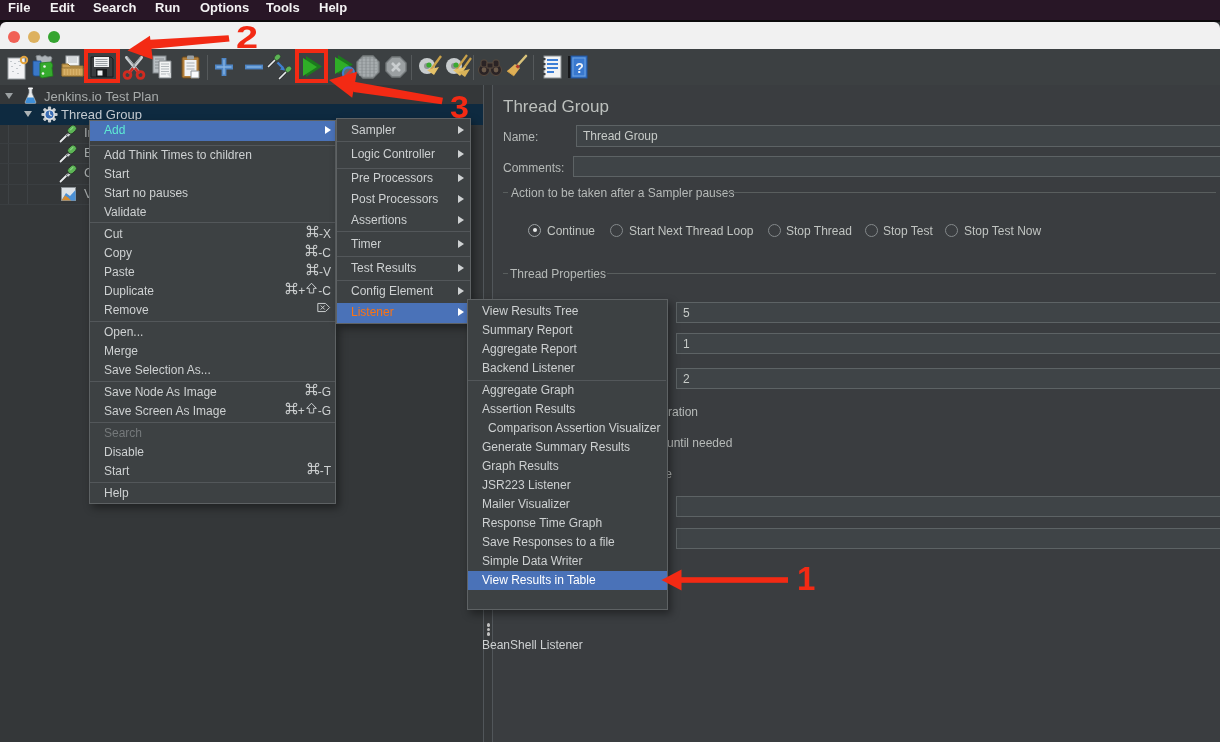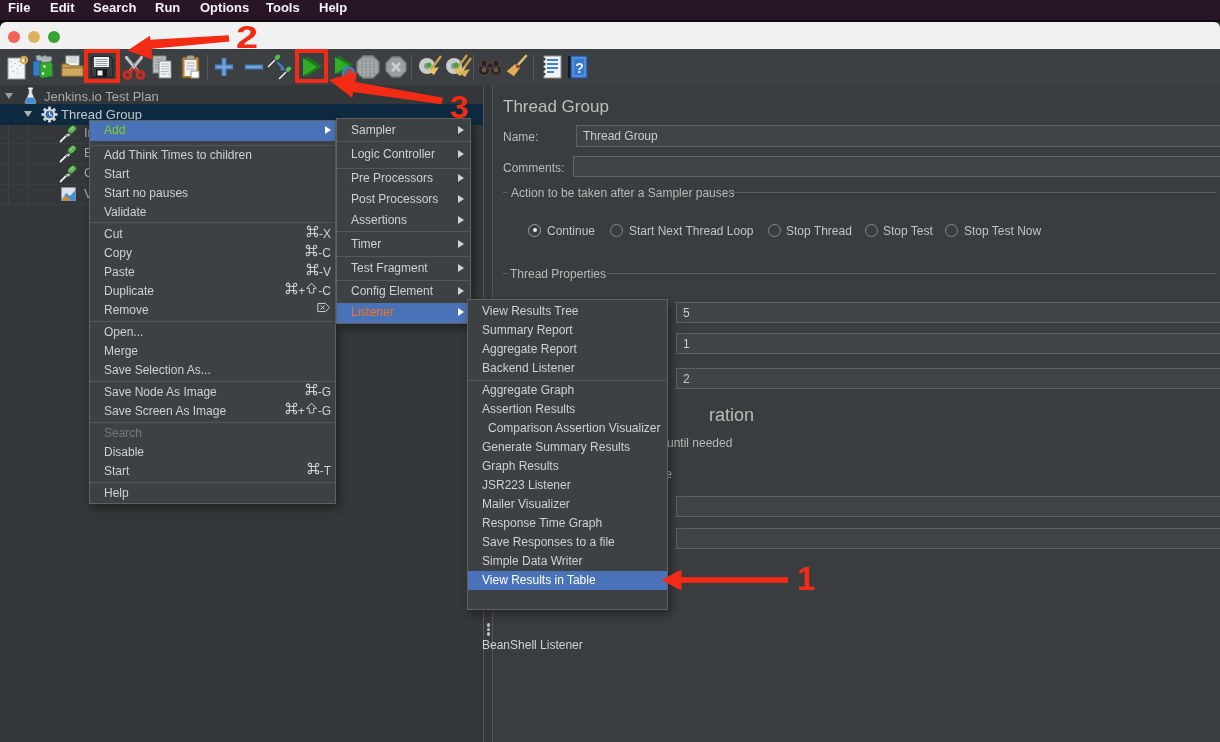--- a/index.html
+++ b/index.html
@@ -343,31 +343,31 @@
     <div class="radio" style="left:864.5px;top:223.5px;"></div>
     <div class="lbl" style="left:883px;top:224px;color:#c0c4c1;">Stop Test</div>
     <div class="radio" style="left:945px;top:223.5px;"></div>
     <div class="lbl" style="left:964px;top:224px;color:#c0c4c1;">Stop Test Now</div>
     <div class="gline" style="left:503px;top:273px;width:5px;"></div>
     <div class="lbl" style="left:510px;top:267px;">Thread Properties</div>
     <div class="gline" style="left:607px;top:273px;width:609px;"></div>
     <div class="field" style="left:676px;top:302px;width:546px;height:21px;">5</div>
     <div class="field" style="left:676px;top:333px;width:546px;height:21px;">1</div>
     <div class="field" style="left:676px;top:368px;width:546px;height:21px;">2</div>
-    <div class="lbl" style="left:668px;top:405px;font-size:18px;margin-left:41px;">ration</div>
+    <div class="lbl" style="left:668px;top:405px;font-size:12px;">ration</div>
     <div class="lbl" style="left:667px;top:436px;font-size:12px;">until needed</div>
     <div class="lbl" style="left:665px;top:467px;font-size:12.5px;">e</div>
     <div class="field" style="left:676px;top:496px;width:546px;height:21px;"></div>
     <div class="field" style="left:676px;top:528px;width:546px;height:21px;"></div>
   </div>
   
   <div id="menus">
     <div class="menu" style="left:89px;top:119.5px;width:247px;height:384px;"></div>
     <div class="mhl" style="left:90px;top:121px;width:245px;height:19.5px;"></div>
-    <div class="mi" style="left:104px;top:121px;color:#84cc16;">Add</div>
+    <div class="mi" style="left:104px;top:121px;color:#5eead4;">Add</div>
     <div class="marr" style="left:325px;top:126px;border-left-color:#fff;"></div>
     <div class="msep" style="left:90px;top:144.5px;width:245px;"></div>
     <div class="mi" style="left:104px;top:146px;">Add Think Times to children</div>
     <div class="mi" style="left:104px;top:165px;">Start</div>
     <div class="mi" style="left:104px;top:184px;">Start no pauses</div>
     <div class="mi" style="left:104px;top:202.5px;">Validate</div>
     <div class="msep" style="left:90px;top:221.5px;width:245px;"></div>
     <div class="mi" style="left:104px;top:225px;">Cut</div>
       <div class="msc" style="right:889px;top:225px;"><svg class="cmdk" width="13" height="13" viewBox="0 0 16 16">
           <use href="#cmd"></use>
@@ -425,21 +425,21 @@
     <div class="mi" style="left:351px;top:169px;">Pre Processors</div>
       <div class="marr" style="left:458px;top:174px;"></div>
     <div class="mi" style="left:351px;top:189.5px;">Post Processors</div>
       <div class="marr" style="left:458px;top:194.5px;"></div>
     <div class="mi" style="left:351px;top:210.5px;">Assertions</div>
       <div class="marr" style="left:458px;top:215.5px;"></div>
     <div class="msep" style="left:337px;top:231px;width:132.5px;"></div>
     <div class="mi" style="left:351px;top:235px;">Timer</div>
       <div class="marr" style="left:458px;top:240px;"></div>
     <div class="msep" style="left:337px;top:256px;width:132.5px;"></div>
-    <div class="mi" style="left:351px;top:259px;">Test Fragment</div>
+    <div class="mi" style="left:351px;top:259px;">Test Results</div>
       <div class="marr" style="left:458px;top:264px;"></div>
     <div class="msep" style="left:337px;top:280px;width:132.5px;"></div>
     <div class="mi" style="left:351px;top:282px;">Config Element</div>
       <div class="marr" style="left:458px;top:287px;"></div>
     <div class="mhl" style="left:337px;top:303px;width:132.5px;height:19.5px;"></div>
     <div class="mi" style="left:351px;top:303px;color:#f97316;">Listener</div>
       <div class="marr" style="left:458px;top:308px;border-left-color:#fff;"></div>
 
     <div class="menu" style="left:466.5px;top:298.5px;width:201px;height:311px;"></div>
     <div class="mi" style="left:482px;top:301.8px;">View Results Tree</div>

